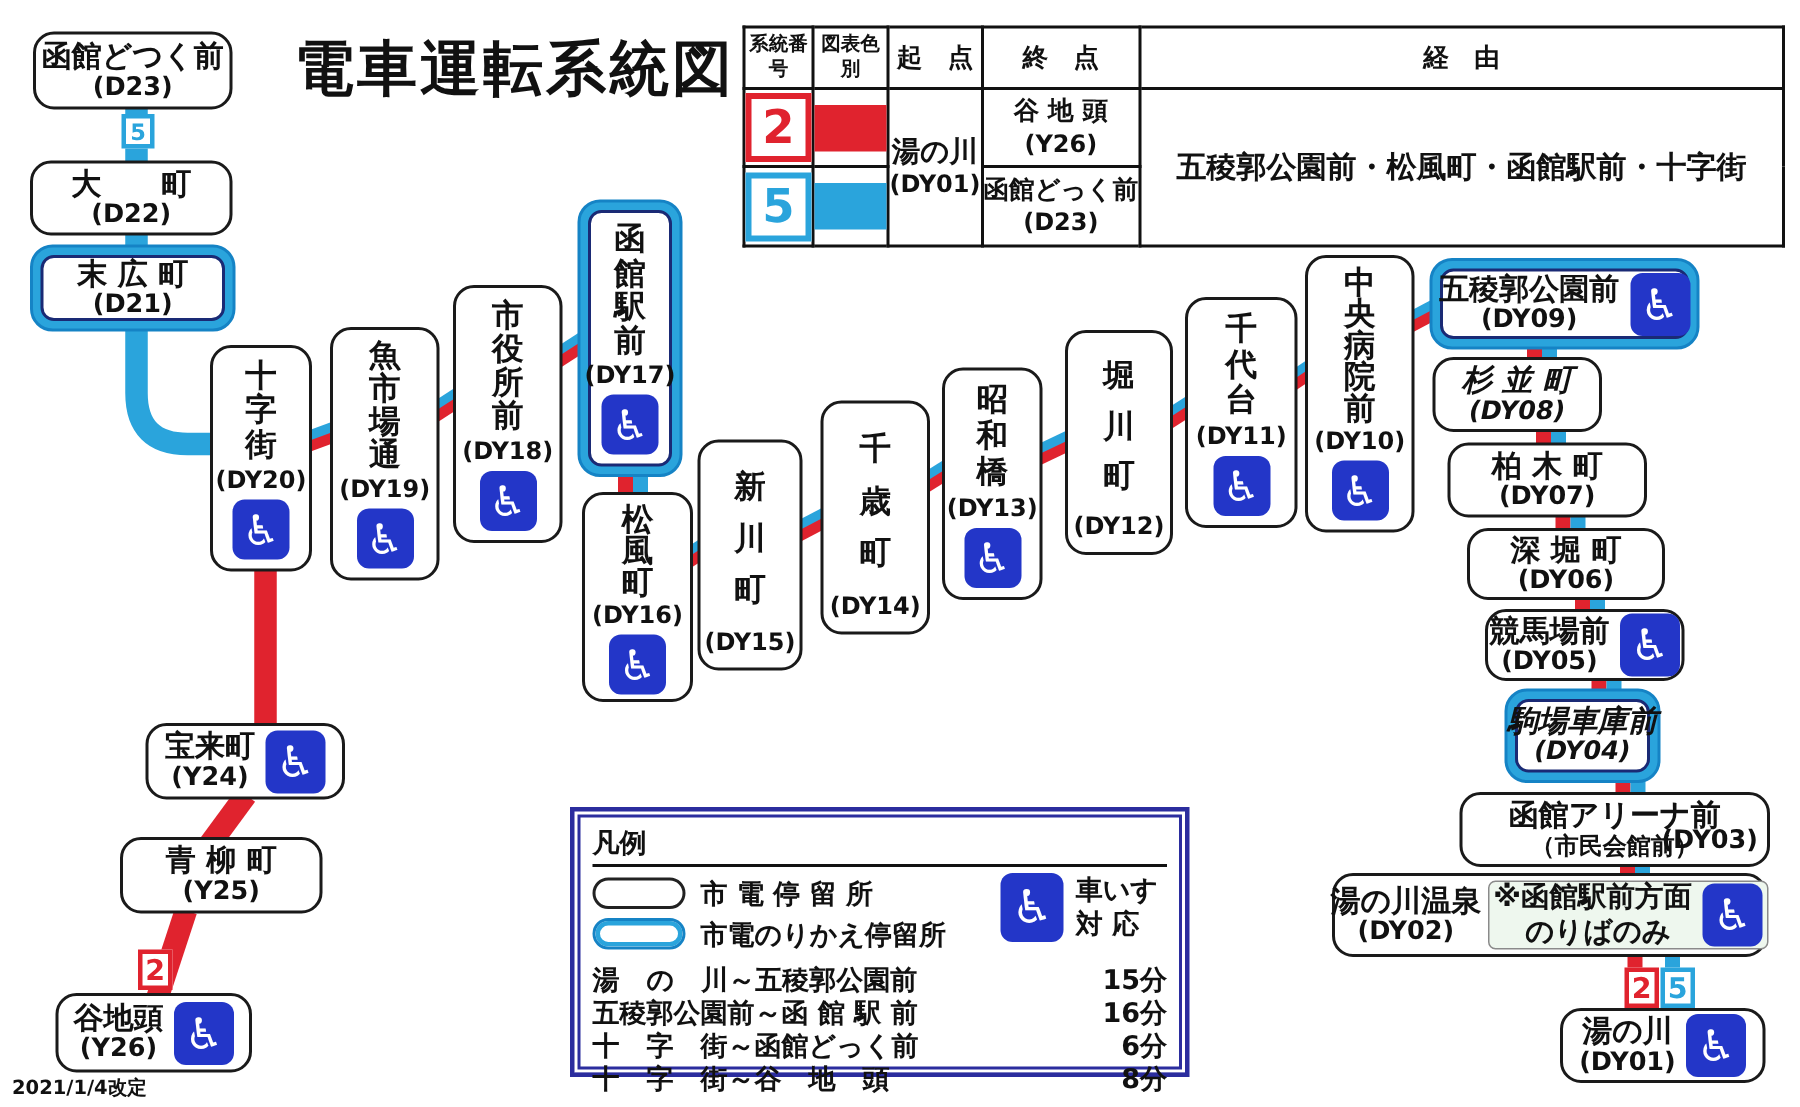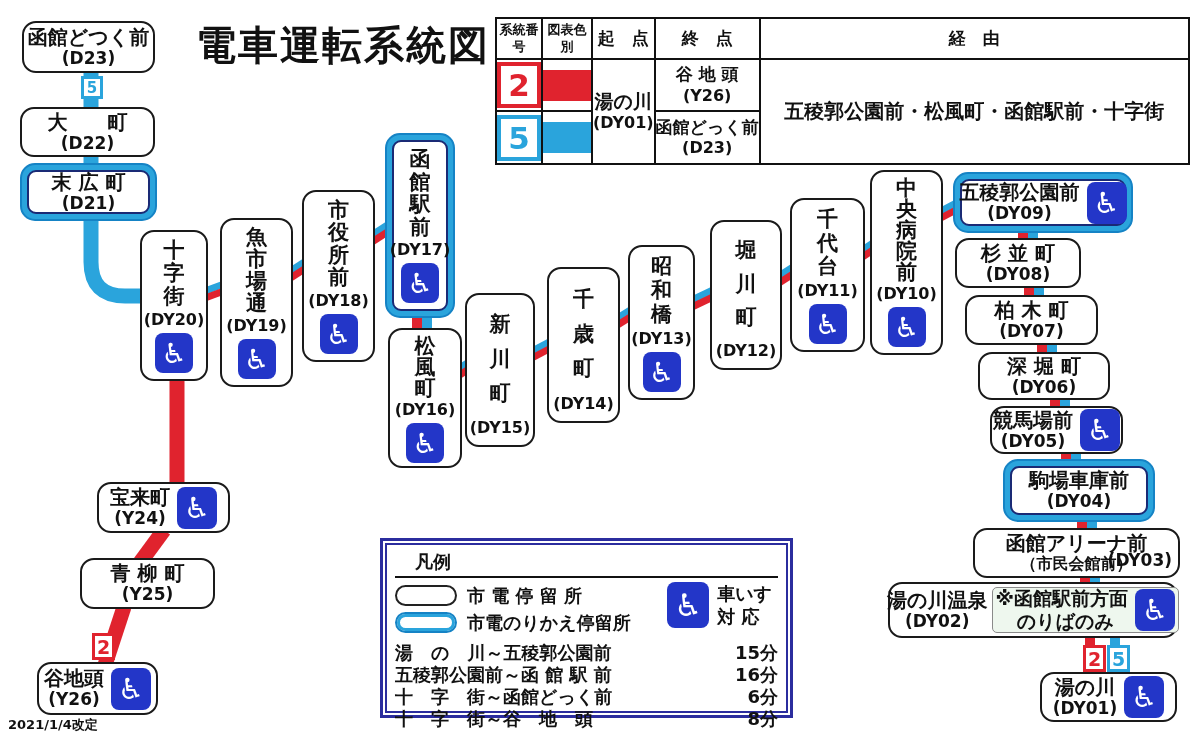--- a/index.html
+++ b/index.html
@@ -66,21 +66,21 @@
   .swatch.blue{background:#2aa4dc;}
   .cell-main{font-size:19px;font-weight:bold;line-height:1.25;white-space:pre;}
   .cell-sub{font-size:16px;font-weight:bold;line-height:1.25;white-space:pre;}
   .cell-via{font-size:20px;font-weight:bold;white-space:pre;}
 
   
   .legend{position:absolute;left:380px;top:538px;width:413px;height:180px;z-index:2;
           box-sizing:border-box;background:#fff;border:3px solid #2b2d9e;
           box-shadow:inset 0 0 0 2px #ffffff,inset 0 0 0 4px #2b2d9e;
           padding:9px 12px 6px 12px;}
-  .l-title{font-size:18px;font-weight:bold;margin-left:20px;}
+  .l-title{font-size:18px;font-weight:bold;}
   .l-rule{border:none;border-top:2px solid #111;margin:2px 0 4px 0;}
   .l-body{position:relative;}
   .sym-row{display:flex;align-items:center;height:27px;}
   .stop-sym{width:62px;height:21px;border-radius:11px;box-sizing:border-box;flex:none;
             margin-right:10px;background:#fff;}
   .stop-sym.transfer{border:2px solid #1583c5;box-shadow:inset 0 0 0 3px #2aa4dc;}
   .stop-sym.regular{border:2px solid #222;}
   .sym-label{font-size:18px;font-weight:bold;white-space:pre;}
   .wc-block{position:absolute;right:6px;top:0;display:flex;align-items:center;}
   .wc-legend{width:42px;height:46px;font-size:31px;margin-right:8px;}
@@ -387,21 +387,21 @@
     </div>
     <div class="station xc" style="left: 953px; top: 172px; width: 180px; height: 61px;">
       <div class="core horiz">
         <div class="h-txt">
           <div class="h-name">五稜郭公園前</div>
           <div class="h-code">(DY09)</div>
         </div>
         <span class="wc-icon wc-h">♿</span>
       </div>
     </div>
-    <div class="station" style="left: 955px; top: 238px; width: 126px; height: 50px;">
+    <div class="station" style="left: 955px; top: 238px; width: 113px; height: 50px; font-style: italic;">
       <div class="core horiz">
         <div class="h-txt">
           <div class="h-name">杉 並 町</div>
           <div class="h-code">(DY08)</div>
         </div>
       </div>
     </div>
     <div class="station" style="left: 965px; top: 295px; width: 133px; height: 50px;">
       <div class="core horiz">
         <div class="h-txt">
@@ -420,21 +420,21 @@
     </div>
     <div class="station" style="left: 990px; top: 406px; width: 133px; height: 48px;">
       <div class="core horiz">
         <div class="h-txt">
           <div class="h-name">競馬場前</div>
           <div class="h-code">(DY05)</div>
         </div>
         <span class="wc-icon wc-h">♿</span>
       </div>
     </div>
-    <div class="station xc" style="left: 1003px; top: 459px; width: 152px; height: 63px;">
+    <div class="station xc" style="left: 1003px; top: 459px; width: 104px; height: 63px; font-style: italic;">
       <div class="core horiz">
         <div class="h-txt">
           <div class="h-name">駒場車庫前</div>
           <div class="h-code">(DY04)</div>
         </div>
       </div>
     </div>
     <div class="station" style="left: 973px; top: 528px; width: 207px; height: 50px;">
       <div class="core horiz">
         <div class="h-txt">
@@ -478,21 +478,21 @@
       </div>
     </div>
     <div class="station" style="left: 80px; top: 558px; width: 135px; height: 51px;">
       <div class="core horiz">
         <div class="h-txt">
           <div class="h-name">青 柳 町</div>
           <div class="h-code">(Y25)</div>
         </div>
       </div>
     </div>
-    <div class="station" style="left: 37px; top: 662px; width: 121px; height: 53px;">
+    <div class="station" style="left: 37px; top: 662px; width: 131px; height: 53px;">
       <div class="core horiz">
         <div class="h-txt">
           <div class="h-name">谷地頭</div>
           <div class="h-code">(Y26)</div>
         </div>
         <span class="wc-icon wc-h">♿</span>
       </div>
     </div>
     <div class="badge blue" style="left: 81px; top: 76px; width: 22px; height: 23px; font-size: 15px;">5</div>
     <div class="badge red" style="left: 92px; top: 633px; width: 23px; height: 27px; font-size: 19px;">2</div>

